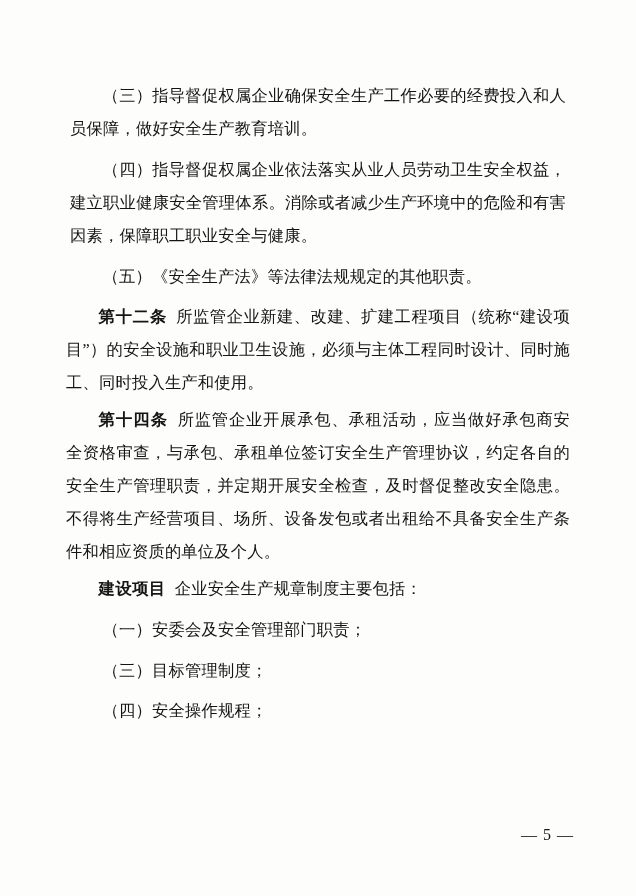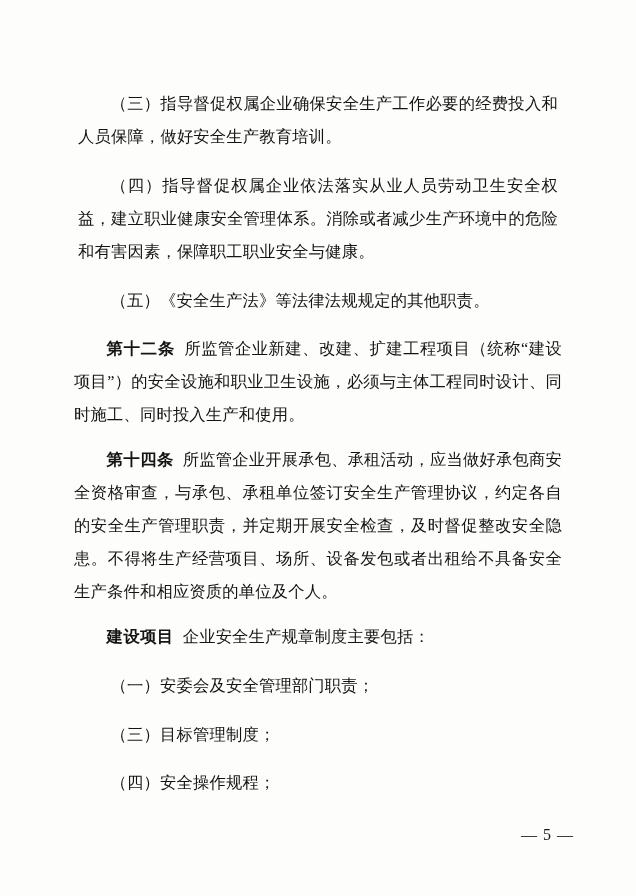--- a/index.html
+++ b/index.html
@@ -22,26 +22,26 @@
     padding: 72px 62px 40px 62px;
   }
   .doc-body {
     font-size: 16.3px;
     line-height: 2.02;
     color: #141414;
     letter-spacing: 0.2px;
     text-align: justify;
   }
   .para {
-    margin: 16px;
+    margin: 8px;
     text-indent: 2em;
     white-space: pre-wrap;
   }
   .para-hang {
-    margin: 12px;
+    margin: 4px;
     text-indent: 2em;
   }
   .art-label {
     font-family: "DejaVu Sans", "Liberation Sans", sans-serif;
     font-weight: bold;
     letter-spacing: 0.5px;
   }
   .art-gap {
     display: inline-block;
     width: 0.55em;

